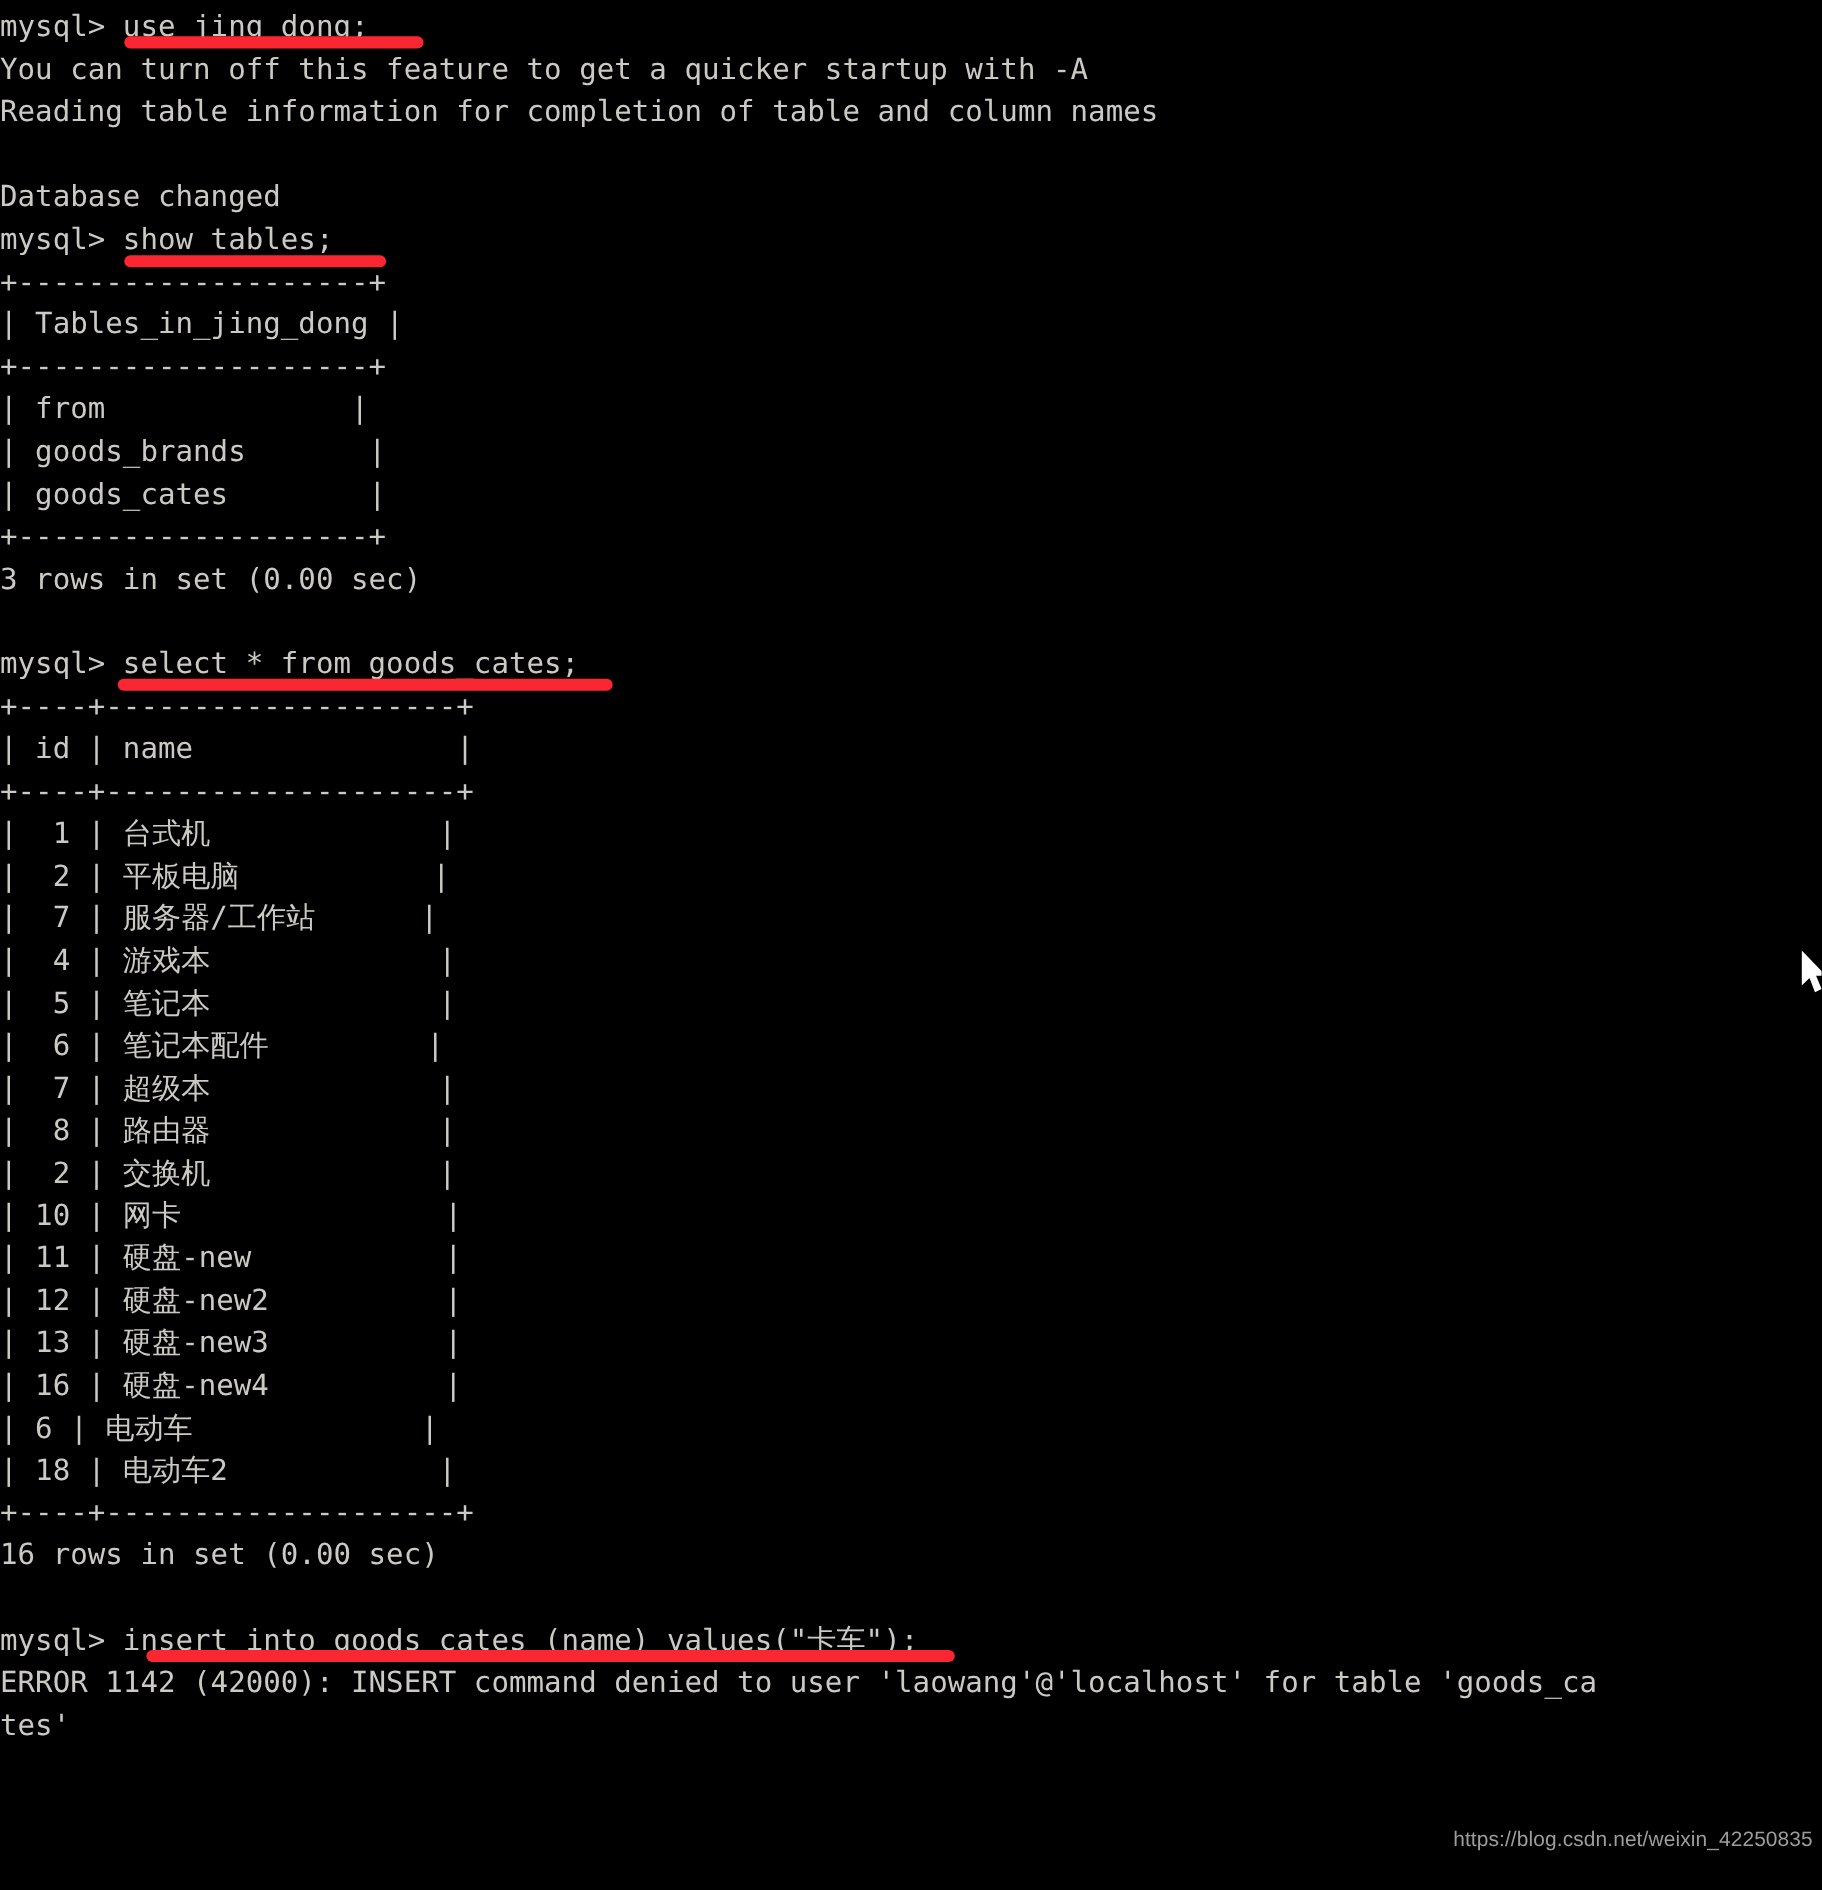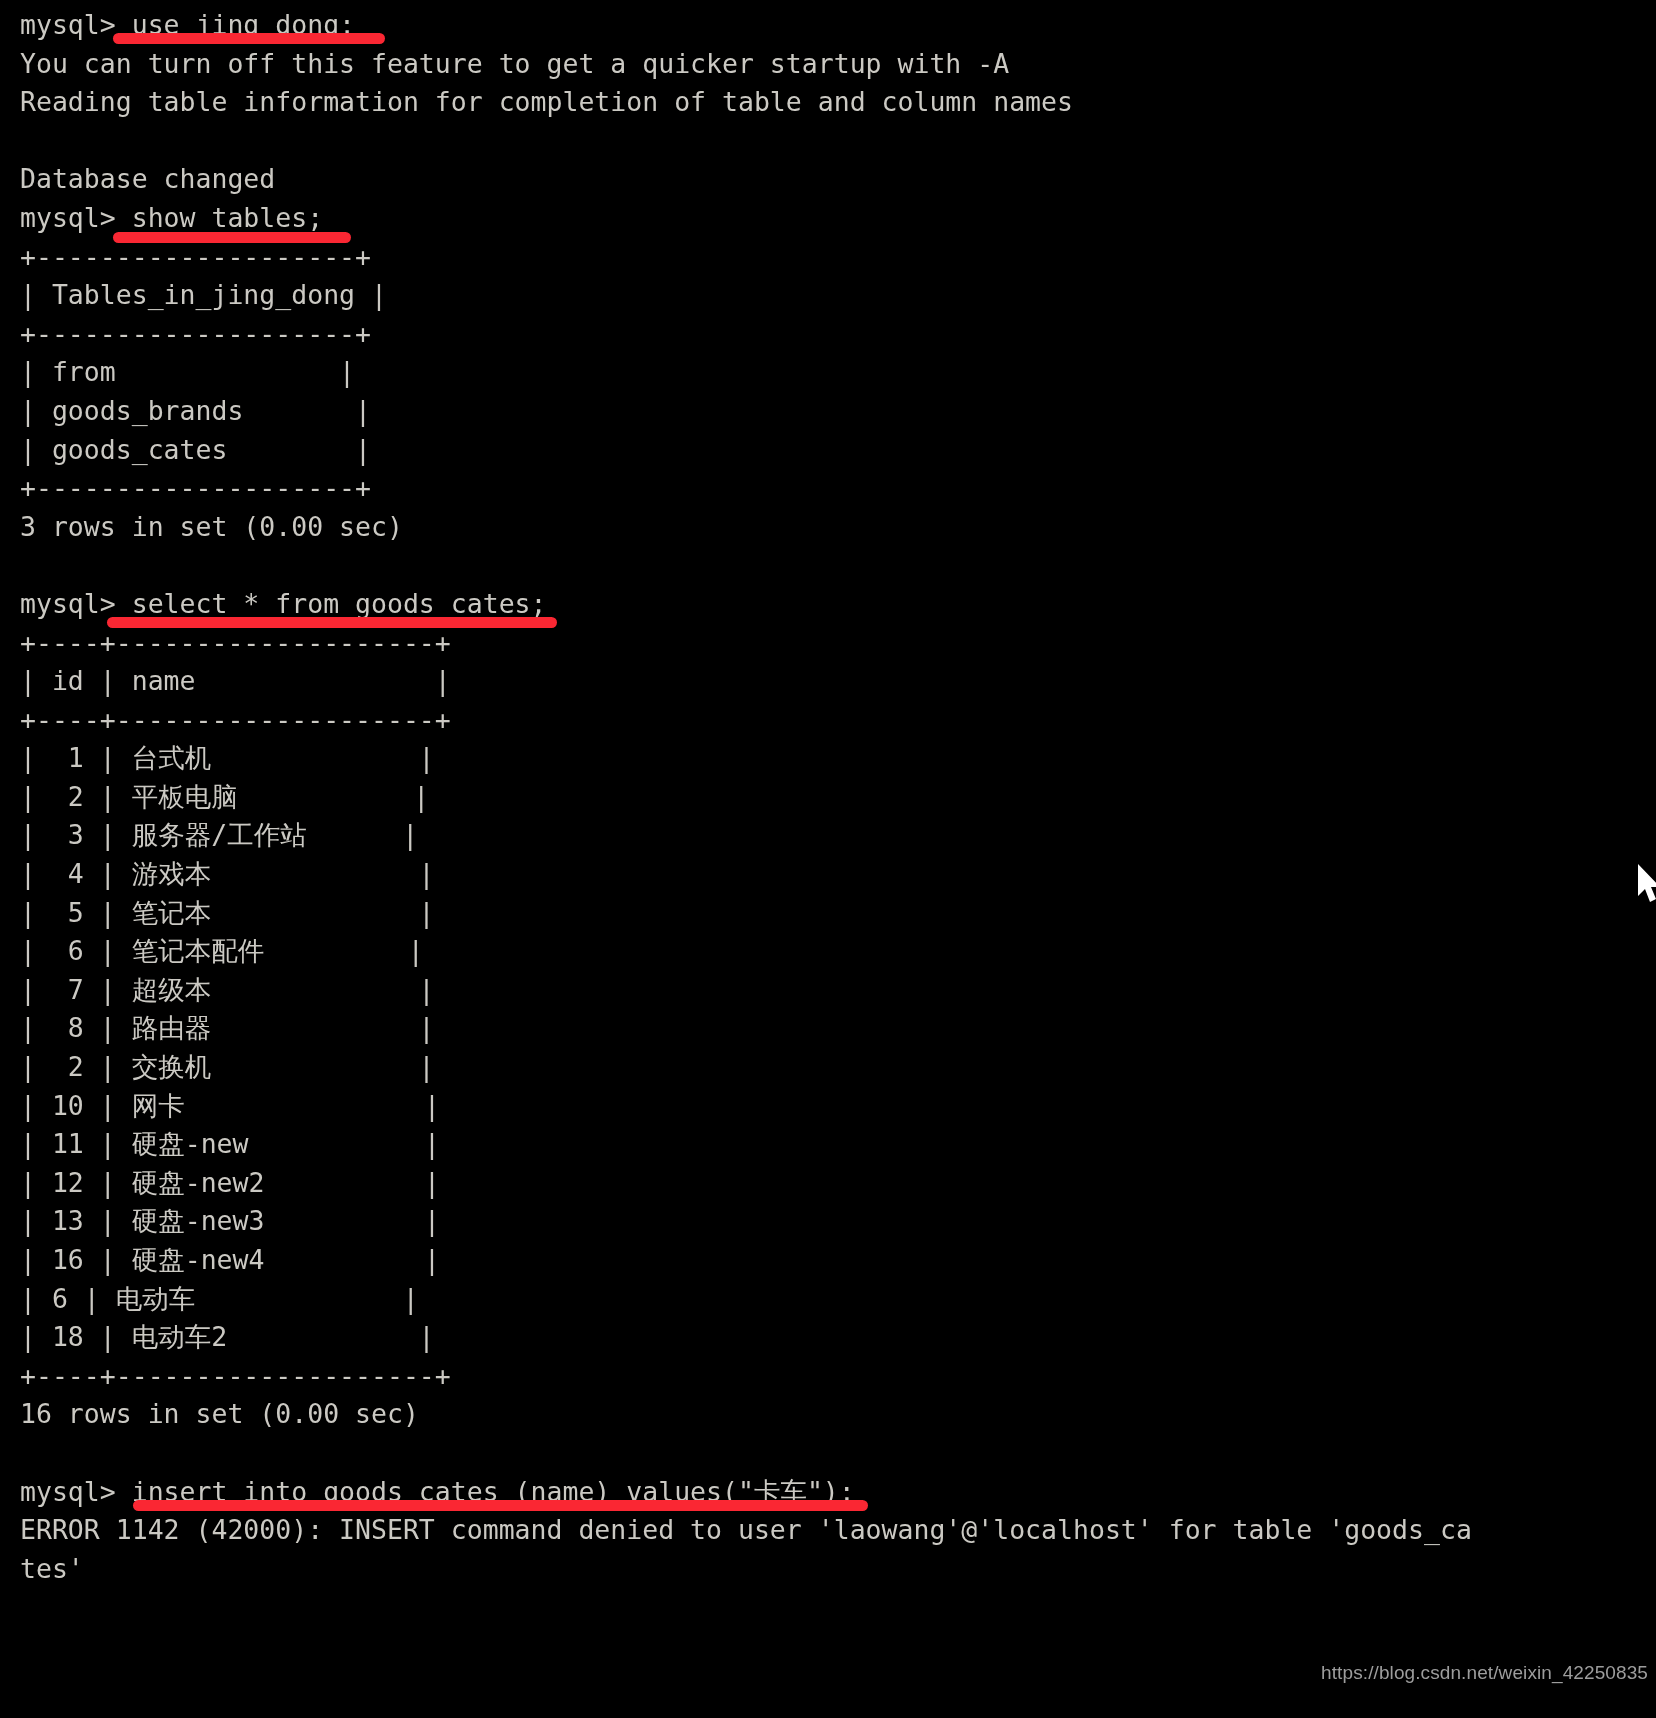--- a/index.html
+++ b/index.html
@@ -15,21 +15,21 @@
     font-family: "DejaVu Sans Mono", "Liberation Mono", monospace;
   }
 
   #terminal {
     position: absolute;
     left: 0;
     top: 0;
     width: 1496px;
     height: 1718px;
     background: #000000;
-    padding: 6px 0 0 20px;
+    padding: 6px 0 0 0;
     box-sizing: border-box;
   }
 
   .line {
     font-family: "DejaVu Sans Mono", "Liberation Mono", monospace;
     font-size: 26.5px;
     line-height: 38.6px;
     color: #cbc9c3;
     white-space: pre;
     letter-spacing: 0px;
@@ -92,21 +92,21 @@
   <div class="line">| goods_cates        |</div>
   <div class="line">+--------------------+</div>
   <div class="line">3 rows in set (0.00 sec)</div>
   <div class="line blank"></div>
   <div class="line">mysql&gt; select * from goods_cates;</div>
   <div class="line">+----+--------------------+</div>
   <div class="line">| id | name               |</div>
   <div class="line">+----+--------------------+</div>
   <div class="line">|  1 | 台式机             |</div>
   <div class="line">|  2 | 平板电脑           |</div>
-  <div class="line">|  3 | 服务器/工作站      |</div>
+  <div class="line">|  7 | 服务器/工作站      |</div>
   <div class="line">|  4 | 游戏本             |</div>
   <div class="line">|  5 | 笔记本             |</div>
   <div class="line">|  6 | 笔记本配件         |</div>
   <div class="line">|  7 | 超级本             |</div>
   <div class="line">|  8 | 路由器             |</div>
   <div class="line">|  2 | 交换机             |</div>
   <div class="line">| 10 | 网卡               |</div>
   <div class="line">| 11 | 硬盘-new           |</div>
   <div class="line">| 12 | 硬盘-new2          |</div>
   <div class="line">| 13 | 硬盘-new3          |</div>

